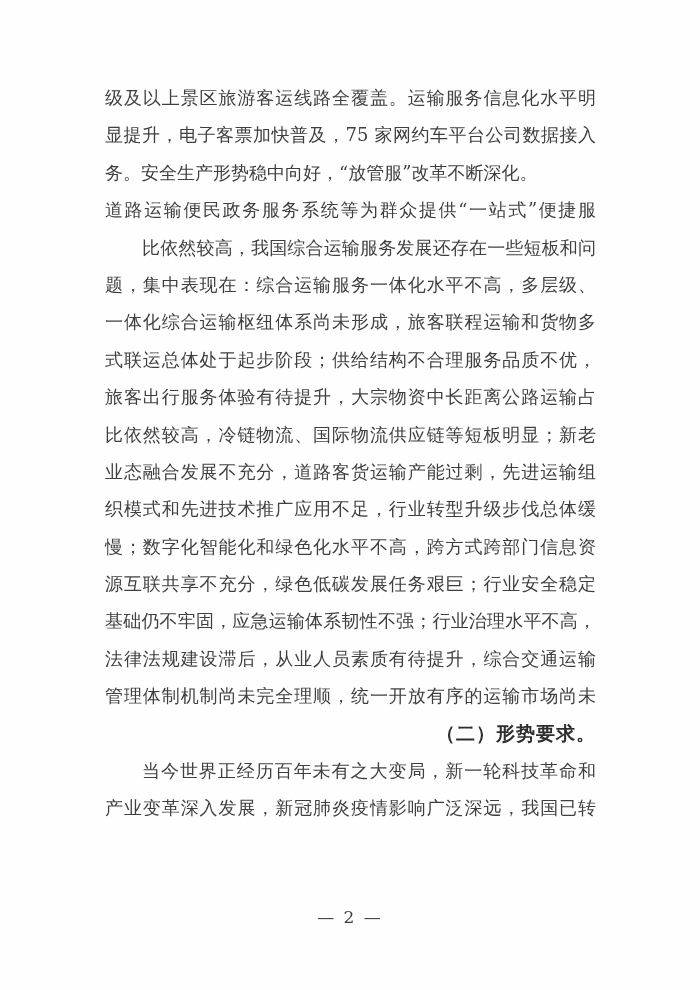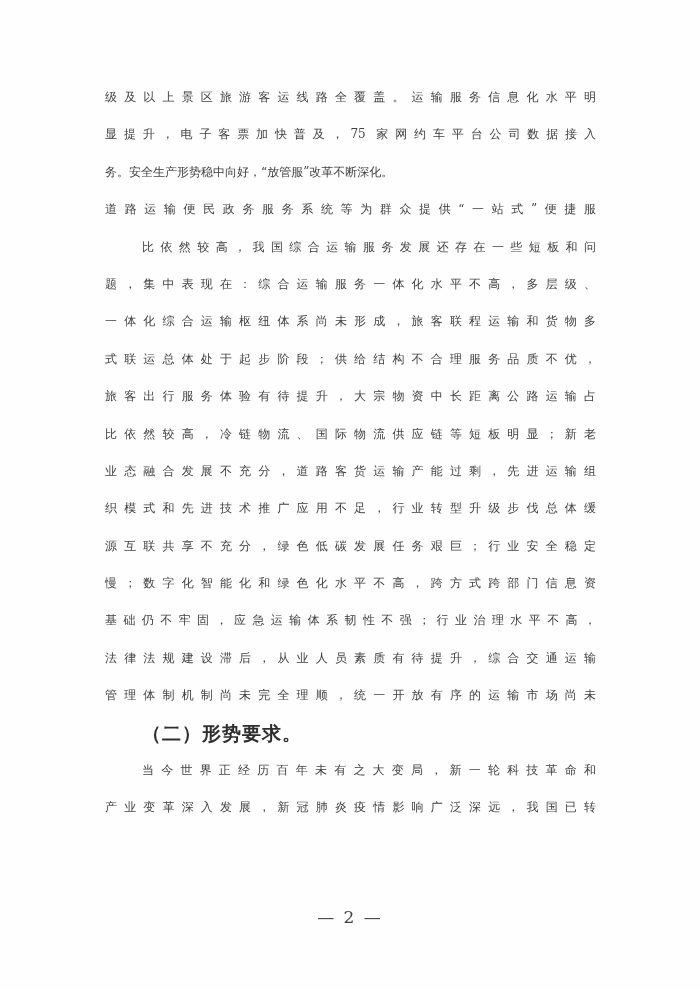--- a/index.html
+++ b/index.html
@@ -16,32 +16,33 @@
   }
   .textblock {
     position: absolute;
     left: 105px;
     top: 79px;
     width: 491px;
   }
   .ln {
     height: 37.4px;
     line-height: 37.4px;
-    font-size: 12px;
+    font-size: 18px;
     color: #3f3f3f;
     text-align: left;
     white-space: nowrap;
   }
   .j {
     white-space: normal;
     text-align: justify;
     text-align-last: justify;
   }
   .ind {
     text-indent: 37px;
+    text-align: right;
   }
   .head {
     font-weight: bold;
     font-size: 19px;
     color: #2e2e2e;
     letter-spacing: 1px;
   }
   .footer {
     position: absolute;
     left: 0; right: 0;
@@ -64,22 +65,22 @@
     <div class="ln">务。安全生产形势稳中向好，“放管服”改革不断深化。</div>
     <div class="ln j">道路运输便民政务服务系统等为群众提供“一站式”便捷服</div>
     <div class="ln j ind">比依然较高，我国综合运输服务发展还存在一些短板和问</div>
     <div class="ln j">题，集中表现在：综合运输服务一体化水平不高，多层级、</div>
     <div class="ln j">一体化综合运输枢纽体系尚未形成，旅客联程运输和货物多</div>
     <div class="ln j">式联运总体处于起步阶段；供给结构不合理服务品质不优，</div>
     <div class="ln j">旅客出行服务体验有待提升，大宗物资中长距离公路运输占</div>
     <div class="ln j">比依然较高，冷链物流、国际物流供应链等短板明显；新老</div>
     <div class="ln j">业态融合发展不充分，道路客货运输产能过剩，先进运输组</div>
     <div class="ln j">织模式和先进技术推广应用不足，行业转型升级步伐总体缓</div>
+    <div class="ln j">慢；数字化智能化和绿色化水平不高，跨方式跨部门信息资</div>
     <div class="ln j">源互联共享不充分，绿色低碳发展任务艰巨；行业安全稳定</div>
-    <div class="ln j">慢；数字化智能化和绿色化水平不高，跨方式跨部门信息资</div>
     <div class="ln j">基础仍不牢固，应急运输体系韧性不强；行业治理水平不高，</div>
     <div class="ln j">法律法规建设滞后，从业人员素质有待提升，综合交通运输</div>
     <div class="ln j">管理体制机制尚未完全理顺，统一开放有序的运输市场尚未</div>
     <div class="ln ind head">（二）形势要求。</div>
     <div class="ln j ind">当今世界正经历百年未有之大变局，新一轮科技革命和</div>
     <div class="ln j">产业变革深入发展，新冠肺炎疫情影响广泛深远，我国已转</div>
   </div>
   <div class="footer">— 2 —</div>
 </div>
 

